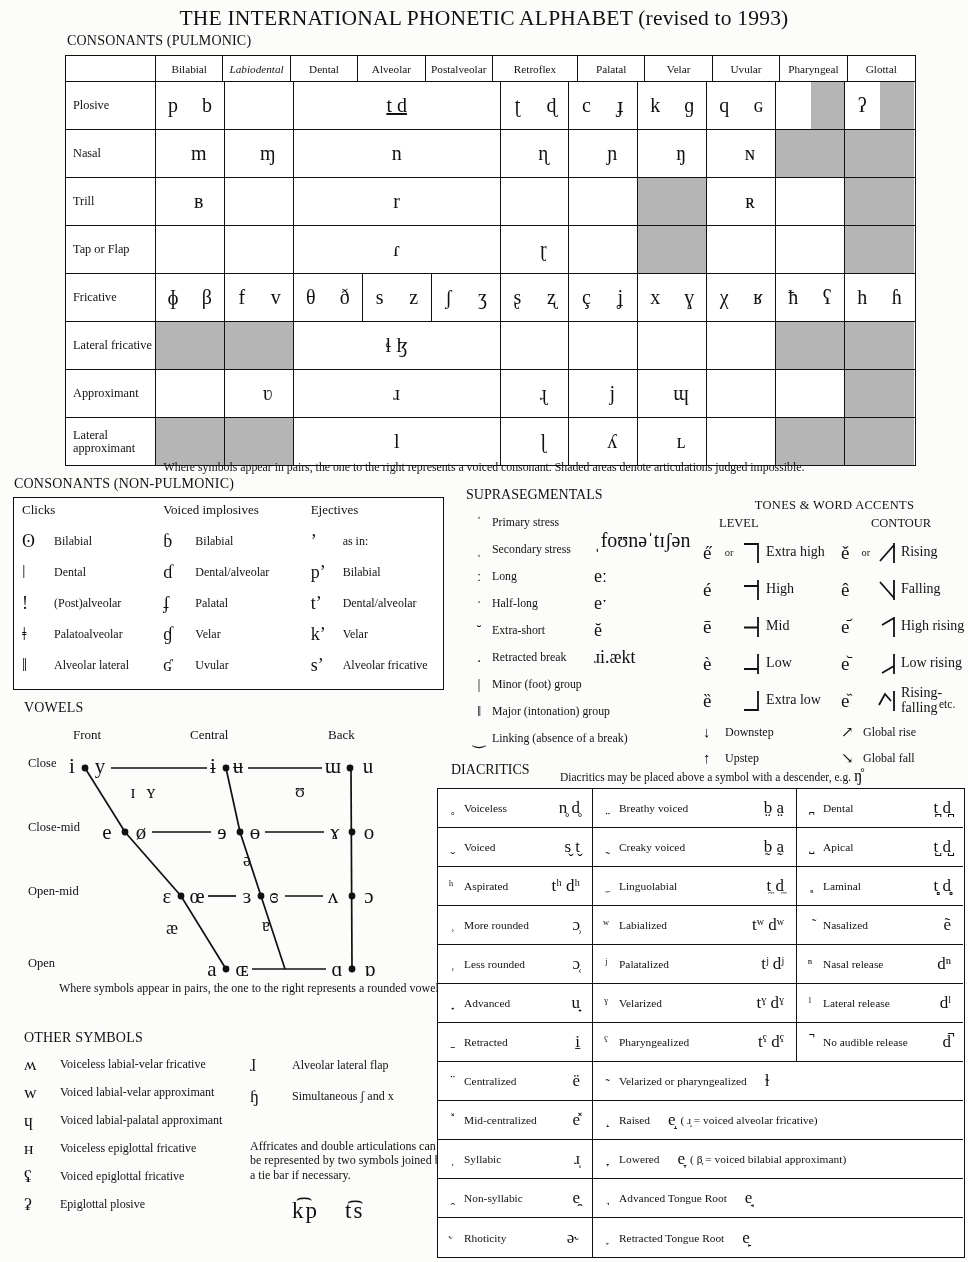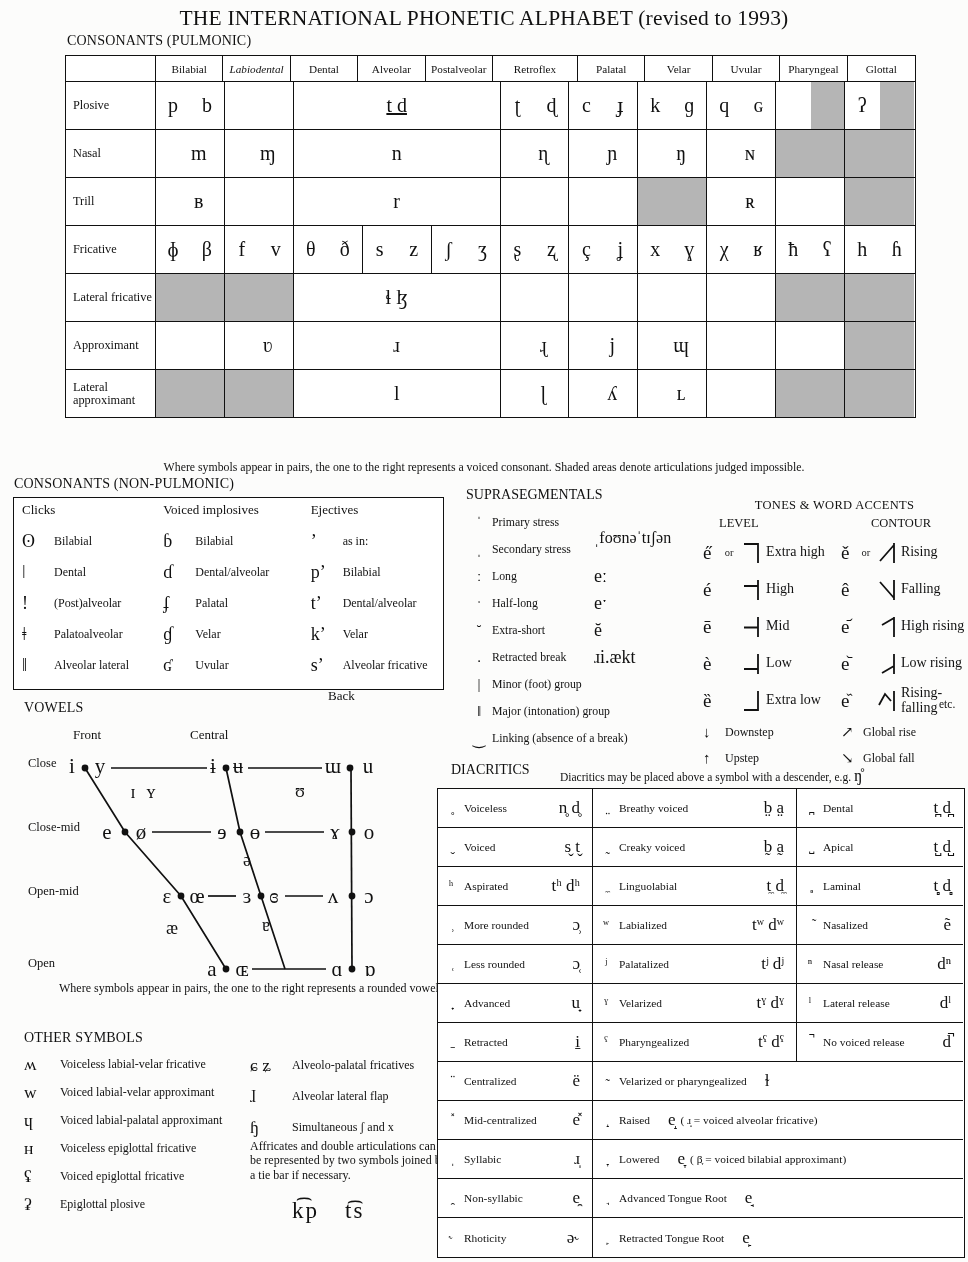--- a/index.html
+++ b/index.html
@@ -30,21 +30,21 @@
   .nprow{display:flex;align-items:center;height:31px}
   .nprow .s{width:32px;font-size:18px}
   .nprow .l{font-size:12px}
   
   #supra{left:466px;top:487px;width:238px}
   #supra .h{font-size:14px;margin-bottom:6px}
   .suprow{display:flex;align-items:center;height:27px;position:relative}
   .suprow .s{width:26px;text-align:center;font-size:15px}
   .suprow .l{font-size:11.8px}
   .suprow .ex{position:absolute;left:128px;font-size:18px;white-space:nowrap}
-  .suprow .ex.big{font-size:16px;top:-7px}
+  .suprow .ex.big{font-size:20px;top:-7px}
   
   #tones{left:703px;top:498px;width:263px}
   #tones .h{font-size:12.5px;text-align:center;letter-spacing:.3px}
   #tones .sub{position:absolute;top:18px;font-size:12.5px}
   .tlist{position:absolute;top:36px}
   .titem{display:flex;align-items:center;height:37px}
   .titem .lt{width:22px;font-size:19px}
   .titem .or{width:17px;font-size:10.5px;color:#222}
   .titem svg{margin-right:5px}
   .titem .lb{font-size:14px;line-height:1.02;width:70px}
@@ -173,20 +173,36 @@
       <div class="pcell" style="width: 68.9091px;"></div>
       <div class="pcell" style="width: 68.9091px;"></div>
       <div class="pcell shade" style="width: 68.9091px;"></div>
       <div class="pcell" style="width: 68.9091px;">
         <span class="rsym">ʀ</span>
       </div>
       <div class="pcell" style="width: 68.9091px;"></div>
       <div class="pcell shade" style="width: 68.9091px;"></div>
     </div>
     <div class="prow">
+      <div class="pcell lab">Tap or Flap</div>
+      <div class="pcell" style="width: 68.9091px;"></div>
+      <div class="pcell" style="width: 68.9091px;"></div>
+      <div class="pcell" style="width: 206.727px;">
+        <span>ɾ</span>
+      </div>
+      <div class="pcell" style="width: 68.9091px;">
+        <span class="rsym">ɽ</span>
+      </div>
+      <div class="pcell" style="width: 68.9091px;"></div>
+      <div class="pcell shade" style="width: 68.9091px;"></div>
+      <div class="pcell" style="width: 68.9091px;"></div>
+      <div class="pcell" style="width: 68.9091px;"></div>
+      <div class="pcell shade" style="width: 68.9091px;"></div>
+    </div>
+    <div class="prow">
       <div class="pcell lab">Fricative</div>
       <div class="pcell" style="width: 68.9091px;">
         <span class="half">ɸ</span>
         <span class="half">β</span>
       </div>
       <div class="pcell" style="width: 68.9091px;">
         <span class="half">f</span>
         <span class="half">v</span>
       </div>
       <div class="pcell" style="width: 68.9091px;">
@@ -509,21 +525,21 @@
         <span class="lb">Global fall</span>
       </div>
     </div>
   <div class="etc" style="left:236px;top:200px">etc.</div>
 </div>
 
 <div class="abs sec" style="left:24px;top:700px">VOWELS</div>
 <div id="vlabels">
     <div class="abs vcol" style="left: 73px; top: 727px;">Front</div>
     <div class="abs vcol" style="left: 190px; top: 727px;">Central</div>
-    <div class="abs vcol" style="left: 328px; top: 688px;">Back</div>
+    <div class="abs vcol" style="left: 328px; top: 727px;">Back</div>
     <div class="abs vrow" style="left: 28px; top: 756px;">Close</div>
     <div class="abs vrow" style="left: 28px; top: 820px;">Close-mid</div>
     <div class="abs vrow" style="left: 28px; top: 884px;">Open-mid</div>
     <div class="abs vrow" style="left: 28px; top: 956px;">Open</div>
   </div>
 <svg class="abs" id="vsvg" width="430" height="245" style="left:15px;top:748px">
     <polyline points="96,20 192,20" stroke="#111" stroke-width="1.7" fill="none"></polyline>
     <polyline points="233,20 307,20" stroke="#111" stroke-width="1.7" fill="none"></polyline>
     <polyline points="137,84 196,84" stroke="#111" stroke-width="1.7" fill="none"></polyline>
     <polyline points="250,84 309,84" stroke="#111" stroke-width="1.7" fill="none"></polyline>
@@ -597,24 +613,20 @@
       <span class="s">ʢ</span>
       <span class="l">Voiced epiglottal fricative</span>
     </div>
     <div class="osrow" style="height: 28px;">
       <span class="s">ʡ</span>
       <span class="l">Epiglottal plosive</span>
     </div>
   </div>
 <div class="abs" id="osright" style="left:250px;top:1050px;width:210px">
     <div class="osrow" style="height: 31px;">
-      <span class="s" style="width: 42px;">ɕ ʑ</span>
-      <span class="l">Alveolo-palatal fricatives</span>
-    </div>
-    <div class="osrow" style="height: 31px;">
       <span class="s" style="width: 42px;">ɺ</span>
       <span class="l">Alveolar lateral flap</span>
     </div>
     <div class="osrow" style="height: 31px;">
       <span class="s" style="width: 42px;">ɧ</span>
       <span class="l">Simultaneous ʃ and x</span>
     </div>
   </div>
 <div class="abs" id="osnote">Affricates and double articulations can be represented by two symbols joined by a tie bar if necessary.</div>
 <div class="abs" id="osex"><span>k͡p</span><span>t͡s</span></div>
@@ -720,21 +732,21 @@
       <span class="lb">Retracted</span>
       <span class="ex">i̠</span>
     </div>
     <div class="dcell">
       <span class="mk">ˤ</span>
       <span class="lb">Pharyngealized</span>
       <span class="ex">tˤ dˤ</span>
     </div>
     <div class="dcell last">
       <span class="mk">&nbsp;̚</span>
-      <span class="lb">No voiced release</span>
+      <span class="lb">No audible release</span>
       <span class="ex">d̚</span>
     </div>
     <div class="dcell">
       <span class="mk">&nbsp;̈</span>
       <span class="lb">Centralized</span>
       <span class="ex">ë</span>
     </div>
     <div class="dcell span2 last">
       <span class="mk">&nbsp;̴</span>
       <span class="lb">Velarized or pharyngealized</span>

